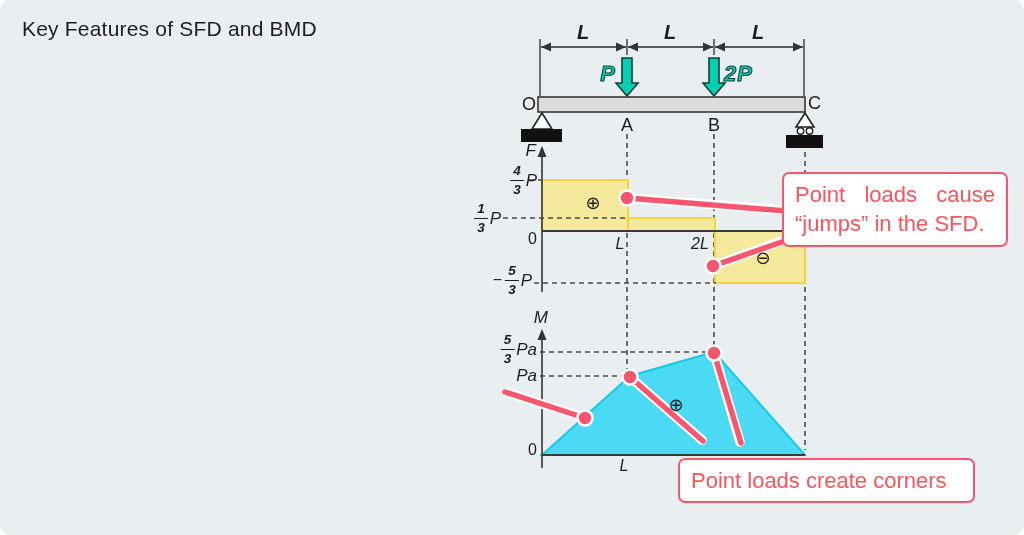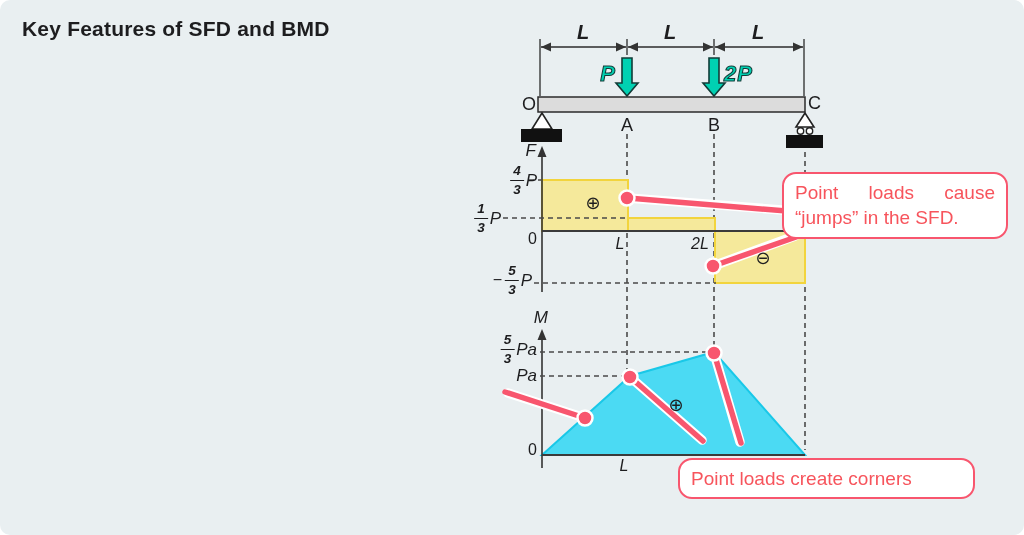--- a/index.html
+++ b/index.html
@@ -8,39 +8,39 @@
     background:var(--bg,#e9eff1);border-radius:10px;
     font-family:"Liberation Sans",sans-serif;color:#1d1d1f;
   }
   svg{position:absolute;left:0;top:0;z-index:1;}
   .lbl{position:absolute;z-index:2;white-space:nowrap;font-size:17px;line-height:1;}
   .it{font-style:italic;}
   .ctr{transform:translate(-50%,-50%);}
   .rt{transform:translate(-100%,-50%);}
   .lt{transform:translate(0,-50%);}
   .cb{transform:translate(-50%,0);}
-  .title{left:22px;top:18px;font-size:21px;font-weight:bold;letter-spacing:.2px;}
+  .title{left:22px;top:18px;font-size:21px;font-weight:normal;letter-spacing:.2px;}
   .dimL{font-size:20px;font-weight:600;font-style:italic;}
   .load{font-size:22px;font-weight:bold;font-style:italic;color:var(--teal);
         -webkit-text-stroke:1.1px #123c38;letter-spacing:1px;}
   .node{font-size:18px;}
   .axis{font-size:17px;font-style:italic;}
   .zero{font-size:16px;}
   .xl{font-size:16px;font-style:italic;}
   .sym{font-size:18px;font-family:"DejaVu Sans",sans-serif;}
   .flabel{display:flex;align-items:center;gap:2px;}
   .flabel .sign{font-size:16px;margin-right:1px;}
   .frac{display:inline-flex;flex-direction:column;align-items:center;line-height:1;
         font-size:13.5px;font-weight:600;font-style:italic;}
   .frac .num{padding:0 3px 2px;border-bottom:1.5px solid #1d1d1f;}
   .frac .den{padding-top:2px;}
   .suffix{font-style:italic;font-size:17px;}
   .callout{position:absolute;z-index:3;background:#ffffff;border:2.5px solid var(--pink);
-           border-radius:14px;padding:6px 11px;color:var(--pinktext);
-           font-size:19px;line-height:1.33;}
+           border-radius:7px;padding:6px 11px;color:var(--pinktext);
+           font-size:22px;line-height:1.33;}
   .callout .jline{text-align:justify;text-align-last:justify;}
   
   .beam{fill:#dcdcdc;stroke:#2b2b2b;stroke-width:1.5;}
   .blk{fill:#111111;stroke:none;}
   .tri{fill:#ffffff;stroke:#222222;stroke-width:1.6;}
   .roller{fill:#ffffff;stroke:#222222;stroke-width:1.4;}
   .thin{stroke:#2b2b2b;stroke-width:1.3;fill:none;}
   .axln{stroke:#333333;stroke-width:1.6;fill:none;}
   .zeroln{stroke:#3a3a3a;stroke-width:2;fill:none;}
   .arrhead{fill:#333333;stroke:none;}

